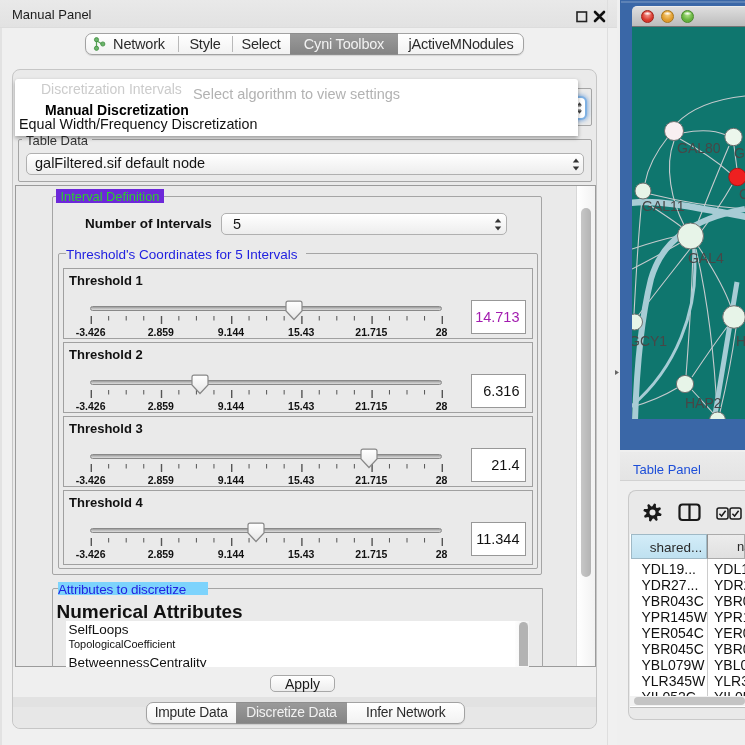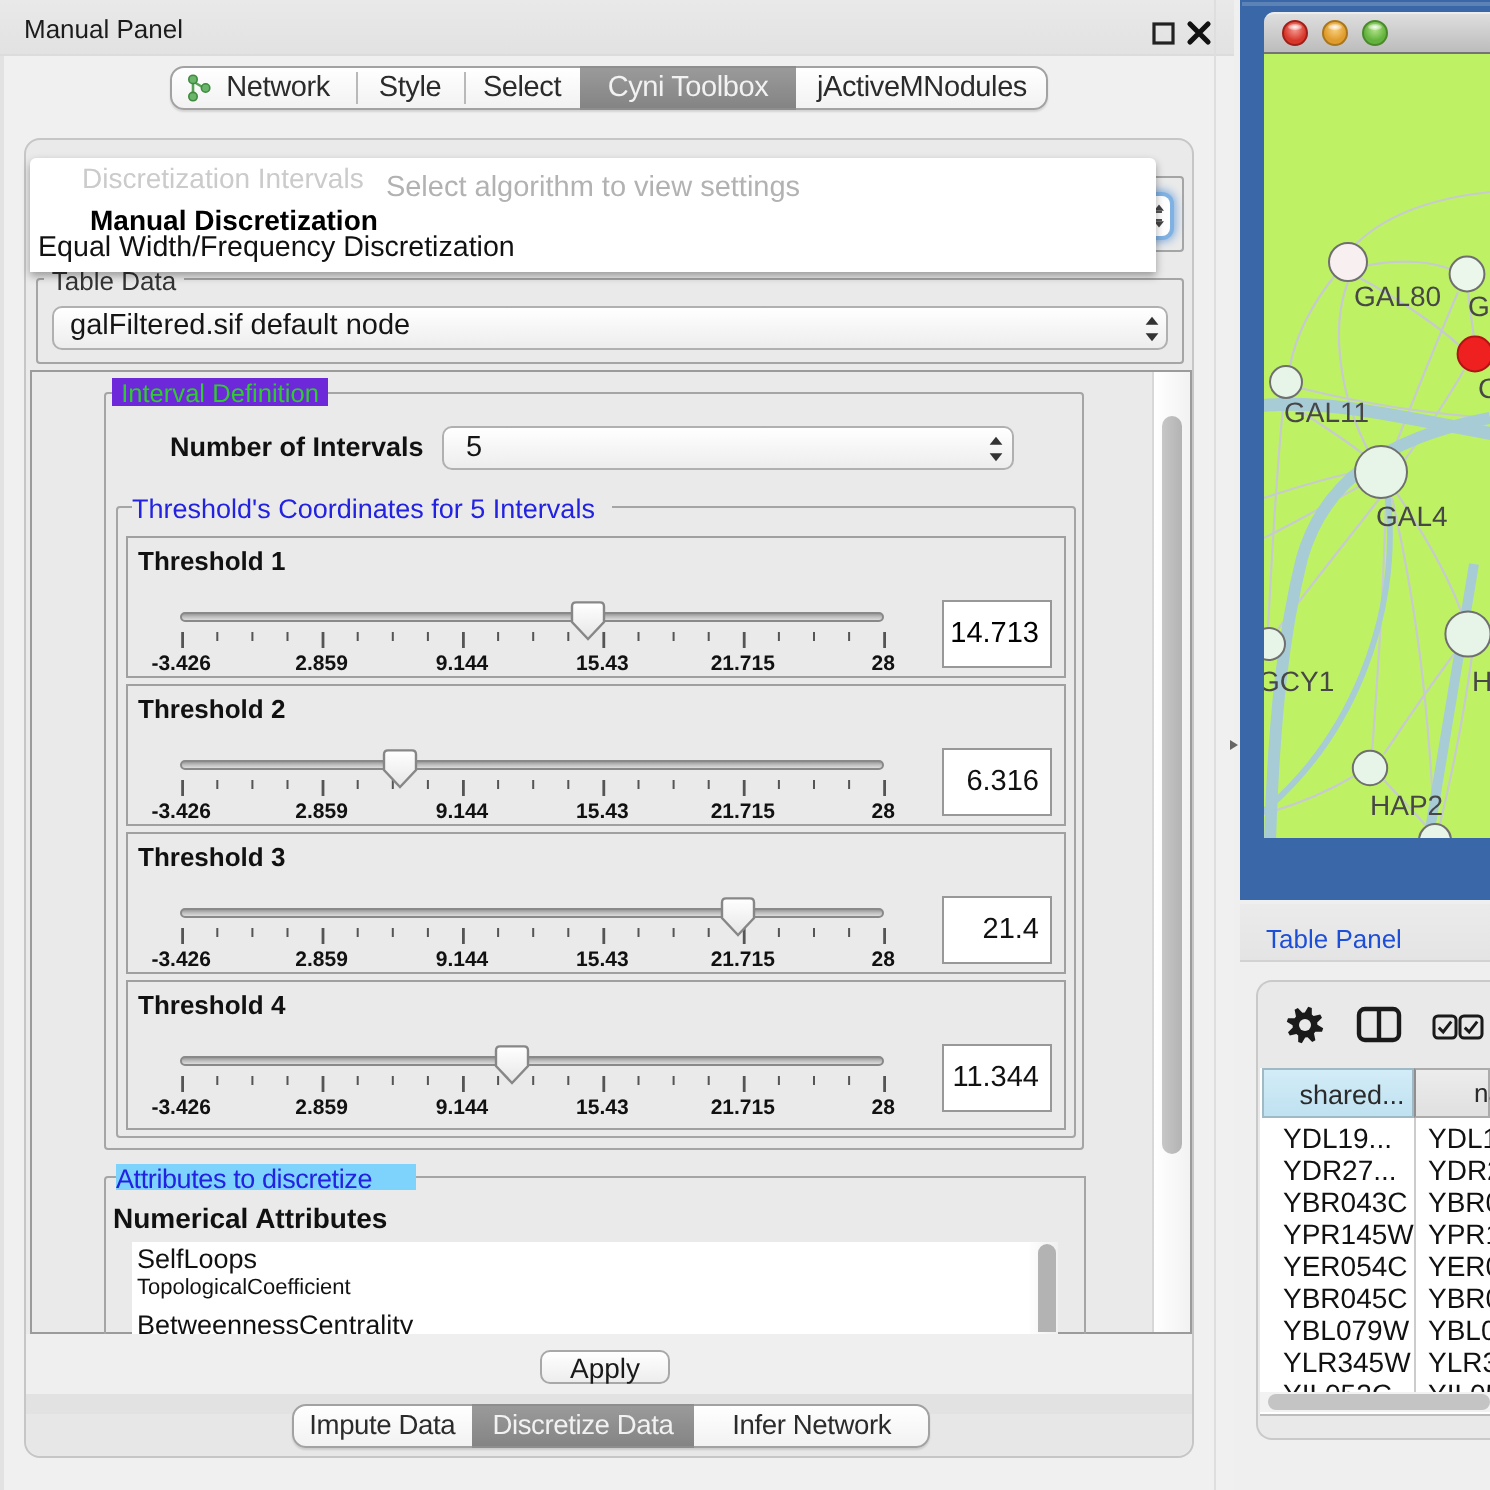--- a/index.html
+++ b/index.html
@@ -96,21 +96,21 @@
 <svg style="position:absolute;left:285.0px;top:300px" width="19" height="22">
 <path d="M1,3.2 Q1,1.2 3,1.2 L15,1.2 Q17,1.2 17,3.2 L17,11 L9,19.5 L1,11 Z" fill="url(#tg268)" stroke="#878787" stroke-width="1.2"></path>
 <defs>
       <linearGradient id="tg268" x1="0" y1="0" x2="0" y2="1">
         <stop offset="0" stop-color="#ffffff"></stop>
         <stop offset="1" stop-color="#e6e6e6"></stop>
       </linearGradient>
     </defs>
   </svg>
 <div style="position:absolute;left:470.5px;top:300px;width:55.5px;height:34px;background:#fff;border:1px solid #989898;"></div>
-<div style="position:absolute;left:470.5px;top:309px;width:49px;text-align:right;font-size:14.5px;color:#000000;">14.713</div>
+<div style="position:absolute;left:470.5px;top:309px;width:49px;text-align:right;font-size:14.5px;color:#a21caf;">14.713</div>
 <div style="position:absolute;left:62.6px;top:342px;width:470px;height:71px;border:1px solid #a0a0a0;"></div>
 <div style="position:absolute;left:69px;top:346.5px;font-size:13px;font-weight:bold;color:#111;">Threshold 2</div>
 <div style="position:absolute;left:90px;top:379.5px;width:352px;height:5px;background:linear-gradient(#9a9a9a,#bdbdbd 45%,#dcdcdc);border:1px solid #898989;border-radius:3px;"></div>
 <svg style="position:absolute;left:90px;top:390px" width="356" height="9">
     <rect x="0.60" y="0" width="1.4" height="8" fill="#555"></rect>
     <rect x="18.15" y="0" width="1" height="4.5" fill="#555"></rect>
     <rect x="35.70" y="0" width="1" height="4.5" fill="#555"></rect>
     <rect x="53.25" y="0" width="1" height="4.5" fill="#555"></rect>
     <rect x="70.80" y="0" width="1.4" height="8" fill="#555"></rect>
     <rect x="88.35" y="0" width="1" height="4.5" fill="#555"></rect>
@@ -228,21 +228,21 @@
       <linearGradient id="tg490" x1="0" y1="0" x2="0" y2="1">
         <stop offset="0" stop-color="#ffffff"></stop>
         <stop offset="1" stop-color="#e6e6e6"></stop>
       </linearGradient>
     </defs>
   </svg>
 <div style="position:absolute;left:470.5px;top:522px;width:55.5px;height:34px;background:#fff;border:1px solid #989898;"></div>
 <div style="position:absolute;left:470.5px;top:531px;width:49px;text-align:right;font-size:14.5px;color:#111;">11.344</div>
 <div style="position:absolute;left:52px;top:588px;width:491px;height:85px;border:1px solid #a5a5a5;border-top-left-radius:2px;"></div>
 <div style="position:absolute;left:58px;top:581.5px;width:150px;height:13px;background:#7dd3fc;font-size:13.5px;letter-spacing:-0.2px;color:#2222e0;">Attributes to discretize</div>
-<div style="position:absolute;left:56.5px;top:600.5px;font-size:14px;font-weight:bold;color:#111;">Numerical Attributes</div>
+<div style="position:absolute;left:56.5px;top:600.5px;font-size:19px;font-weight:bold;color:#111;">Numerical Attributes</div>
 <div style="position:absolute;left:65.8px;top:620.5px;width:463px;height:46px;background:#fff;overflow:hidden;"></div>
 <div style="position:absolute;left:68.5px;top:621.5px;font-size:13.5px;color:#111;">SelfLoops</div>
 <div style="position:absolute;left:68.5px;top:638.3px;font-size:11px;color:#111;">TopologicalCoefficient</div>
 <div style="position:absolute;left:68.5px;top:655.1px;font-size:13.5px;color:#111;">BetweennessCentrality</div>
 <div style="position:absolute;left:515px;top:620.5px;width:14px;height:46px;background:linear-gradient(90deg,#fdfdfd,#f0f0f0);"></div>
 <div style="position:absolute;left:518.6px;top:622px;width:9px;height:44px;background:#b3b3b3;border-radius:4.5px 4.5px 0 0;"></div>
 <div style="position:absolute;left:13px;top:667px;width:583px;height:30px;background:#efefef;"></div>
 <div style="position:absolute;left:13px;top:697px;width:583px;height:10px;background:#e2e2e2;"></div>
 <div style="position:absolute;left:13px;top:707px;width:583px;height:21px;background:#e7e7e7;border-bottom-left-radius:8px;border-bottom-right-radius:8px;"></div>
 <div style="position:absolute;left:270px;top:675px;width:65px;height:17px;background:linear-gradient(#ffffff,#ededed);border:1px solid #a8a8a8;border-radius:5px;line-height:16px;text-align:center;font-size:14px;font-weight:400;color:#1a1a1a;">Apply</div>
@@ -263,21 +263,21 @@
   </svg>
 <div style="position:absolute;left:620px;top:0;width:125px;height:450px;background:#3a67a7;"></div>
 <div style="position:absolute;left:621px;top:1px;width:124px;height:2px;background:#5d82b6;"></div>
 <div style="position:absolute;left:632px;top:6px;width:113px;height:21px;background:linear-gradient(#dedede,#bcbcbc);border-top:1px solid #ececec;border-bottom:1px solid #747474;border-top-left-radius:5px;"></div>
 <div style="position:absolute;left:641.0px;top:10px;width:13px;height:13px;border-radius:50%;background:radial-gradient(circle at 50% 35%, #f59a92 0%, #d8382c 60%, #d8382c);border:1px solid #a02019;"></div>
 <div style="position:absolute;left:644.0px;top:11.5px;width:7px;height:3.5px;border-radius:50%;background:radial-gradient(rgba(255,255,255,0.95),rgba(255,255,255,0));"></div>
 <div style="position:absolute;left:660.5px;top:10px;width:13px;height:13px;border-radius:50%;background:radial-gradient(circle at 50% 35%, #f8cf7e 0%, #e09c2c 60%, #e09c2c);border:1px solid #a8761c;"></div>
 <div style="position:absolute;left:663.5px;top:11.5px;width:7px;height:3.5px;border-radius:50%;background:radial-gradient(rgba(255,255,255,0.95),rgba(255,255,255,0));"></div>
 <div style="position:absolute;left:680.5px;top:10px;width:13px;height:13px;border-radius:50%;background:radial-gradient(circle at 50% 35%, #b1e388 0%, #64b33e 60%, #64b33e);border:1px solid #4a8a2d;"></div>
 <div style="position:absolute;left:683.5px;top:11.5px;width:7px;height:3.5px;border-radius:50%;background:radial-gradient(rgba(255,255,255,0.95),rgba(255,255,255,0));"></div>
-<div style="position:absolute;left:632px;top:27px;width:113px;height:392px;background:#bef264;overflow:hidden;">
+<div style="position:absolute;left:632px;top:27px;width:113px;height:392px;background:#0f766e;overflow:hidden;">
     <svg style="position:absolute;left:0;top:0" width="113" height="392" viewBox="0 0 113 392">
       <path d="M44,97 C60,80 85,72 113,69" fill="none" stroke="#c6cbce" stroke-width="1.1"></path>
       <path d="M50,106 C70,102 85,104 94,108" fill="none" stroke="#c6cbce" stroke-width="1.1"></path>
       <path d="M48,112 C70,124 88,137 98,146" fill="none" stroke="#c6cbce" stroke-width="1.1"></path>
       <path d="M42,114 C32,140 40,175 52,198" fill="none" stroke="#c6cbce" stroke-width="1.1"></path>
       <path d="M36,110 C24,125 16,140 13,156" fill="none" stroke="#c6cbce" stroke-width="1.1"></path>
       <path d="M102,119 C103,127 104,134 105,142" fill="none" stroke="#c6cbce" stroke-width="1.1"></path>
       <path d="M18,167 C50,175 85,180 113,182" fill="none" stroke="#c6cbce" stroke-width="1.1"></path>
       <path d="M58,222 C40,245 20,270 6,289" fill="none" stroke="#c6cbce" stroke-width="1.1"></path>
       <path d="M61,222 C60,260 57,310 54,349" fill="none" stroke="#c6cbce" stroke-width="1.1"></path>

